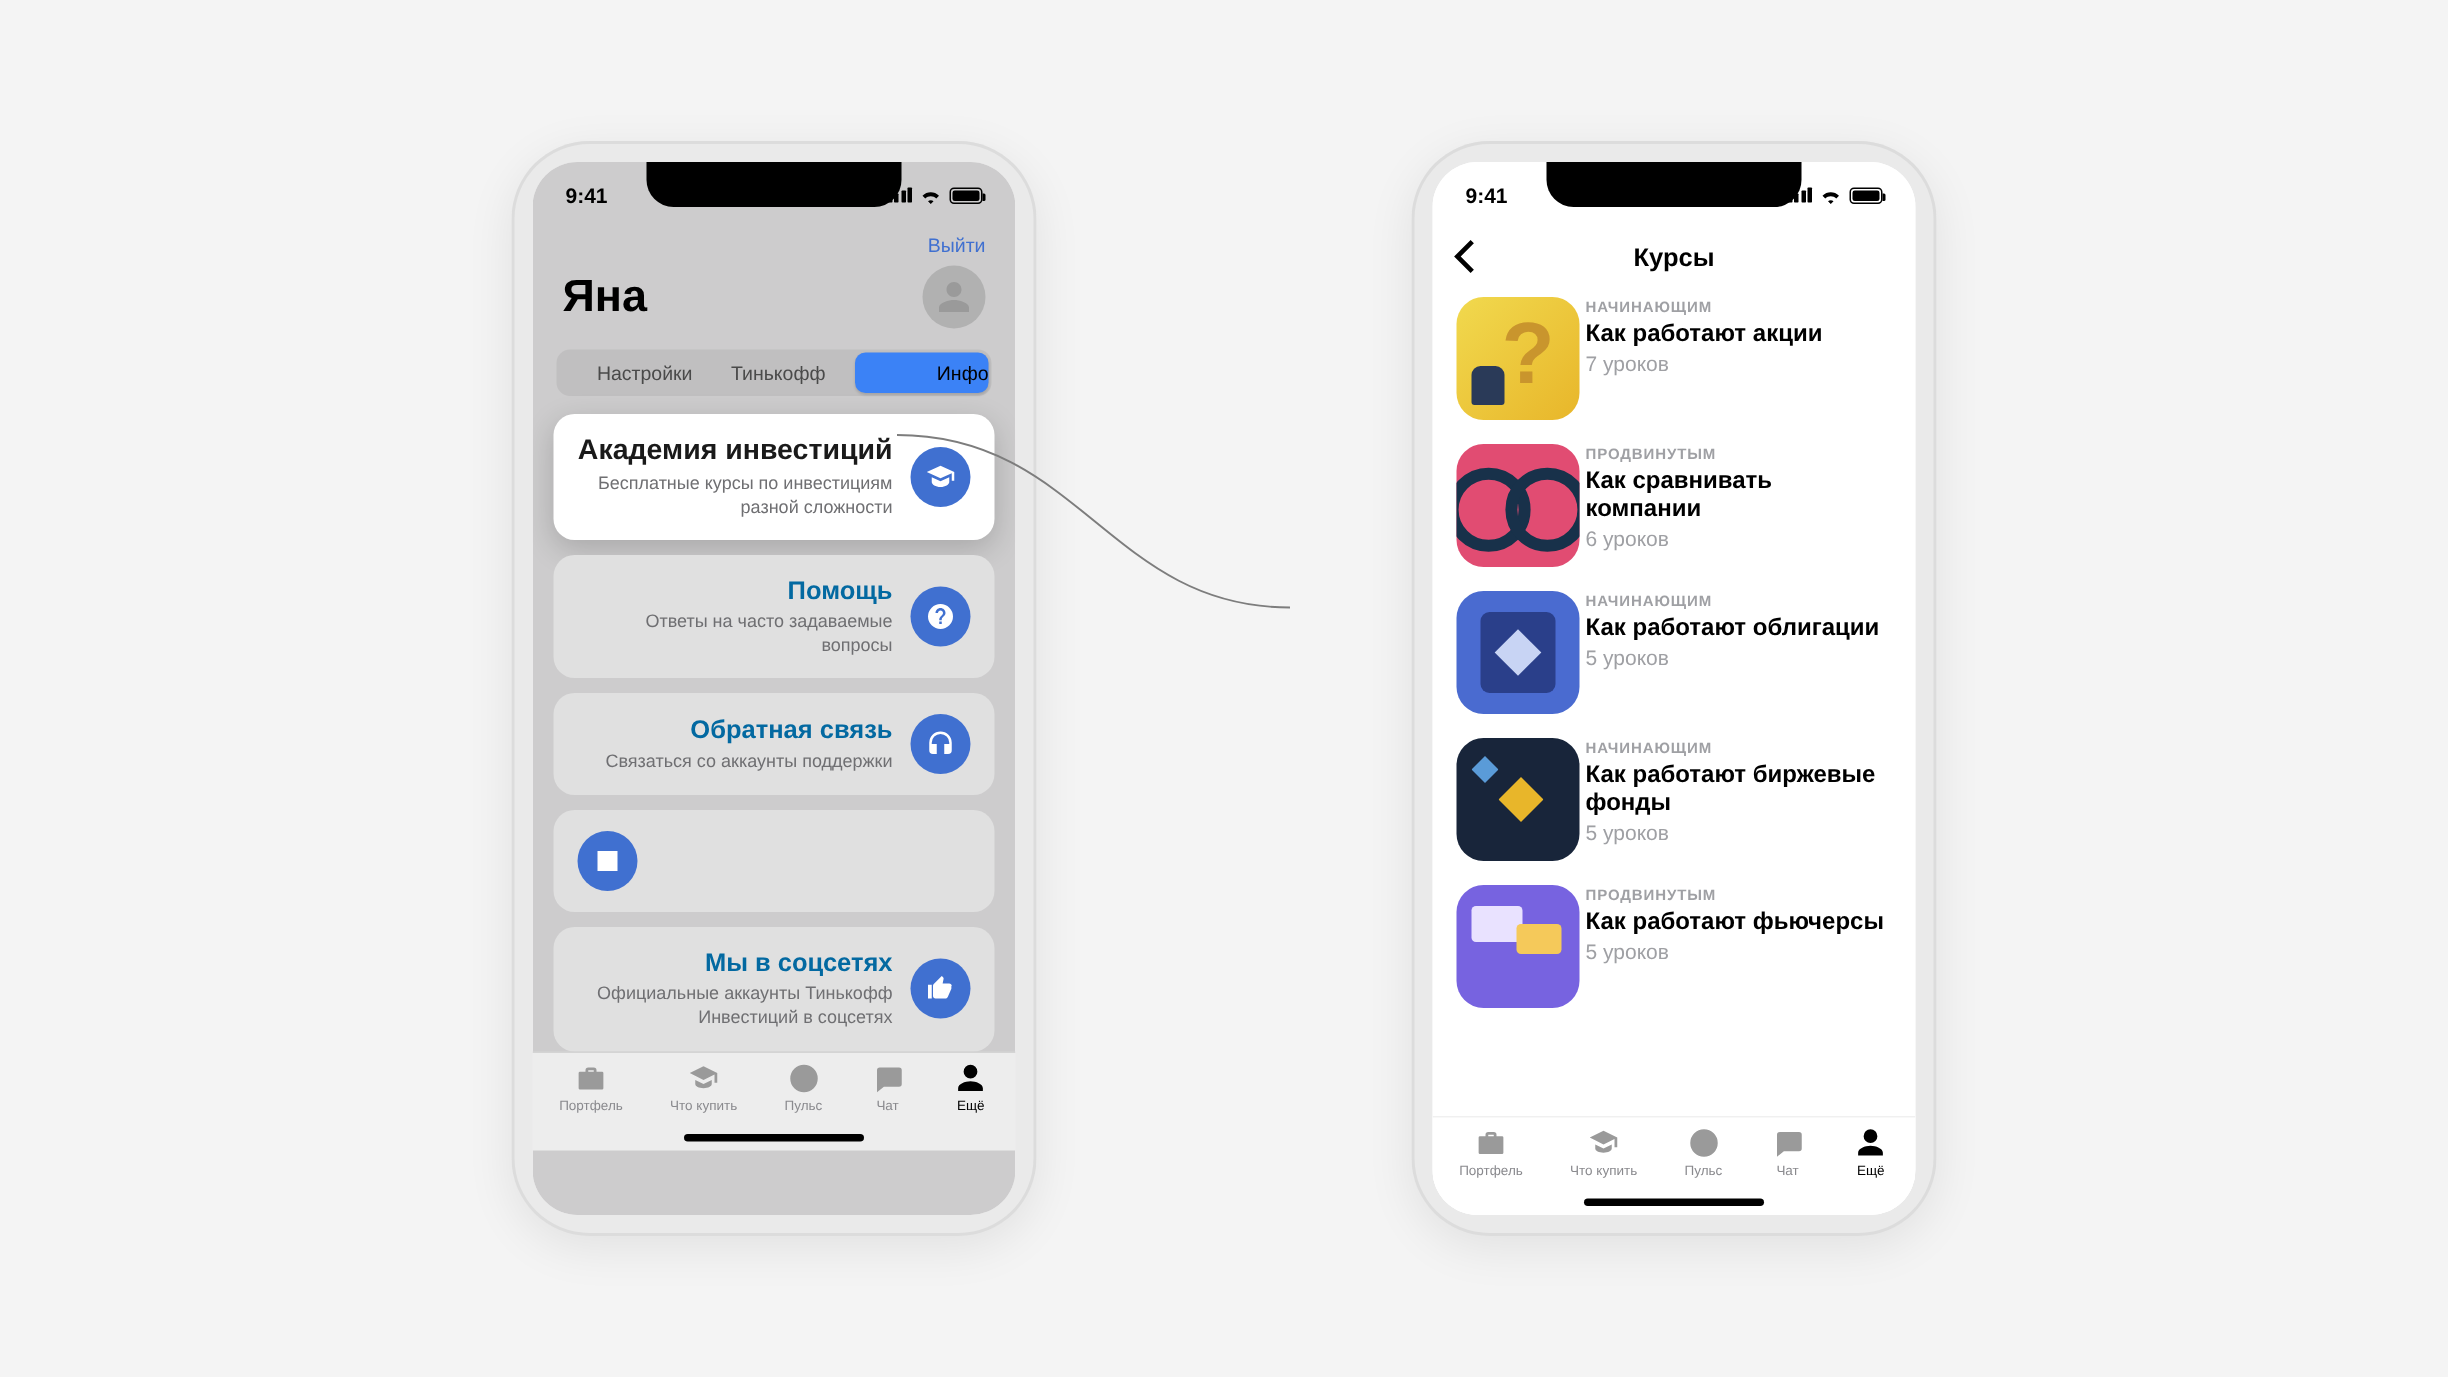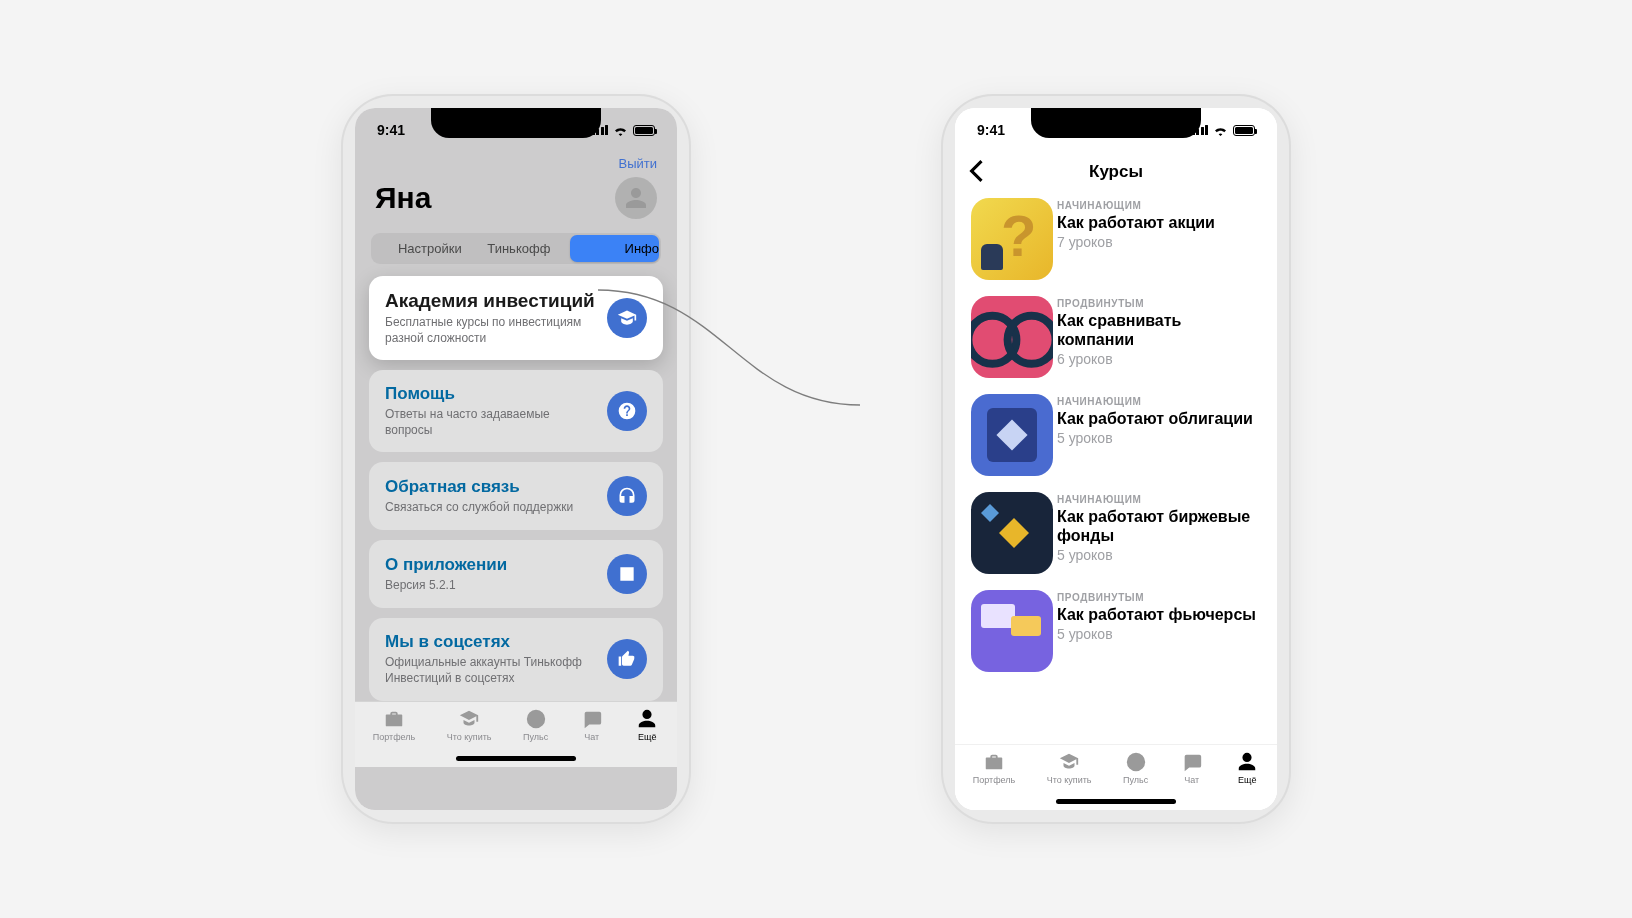--- a/index.html
+++ b/index.html
@@ -41,21 +41,21 @@
     background: #eaeaea;
     box-shadow:
       0 0 0 2px #dcdcdc inset,
       0 8px 32px rgba(0,0,0,.08);
     padding: 14px;
   }
   .screen {
     position: relative;
     width: 100%;
     height: 100%;
-    border-radius: 20px;
+    border-radius: 30px;
     overflow: hidden;
     background: #fff;
   }
   .notch {
     position: absolute;
     top: 0; left: 50%;
     transform: translateX(-50%);
     width: 170px; height: 30px;
     background: #000;
     border-radius: 0 0 18px 18px;
@@ -121,21 +121,21 @@
   .seg div.active{ background:#3b82f6; color:#000; box-shadow:0 1px 2px rgba(0,0,0,.15);margin-left:20px; }
 
   .cards { padding: 0 14px; display:flex; flex-direction:column; gap:10px; overflow:hidden flex:1;}
   .card {
     border-radius: 14px;
     padding: 14px 16px;
     display:flex; align-items:center; gap:12px;
     background: var(--card-bg);
   }
   .card.highlight { background: var(--card-highlight); box-shadow: 0 6px 20px rgba(0,0,0,.18); }
-  .card .txt { flex:1; min-width:0; }
+  .card .txt { flex:1; min-width:0;text-align:right; }
   .card h3{ margin:0 0 3px; font-size:17px; font-weight:700; color:#1a1a1a; }
   .card:not(.highlight) h3{ color:#0369a1; }
   .card p{ margin:0; font-size:12px; color:#6f6f72; line-height:1.3; }
   .card.highlight h3{ font-size:19px; }
   .card .badge{
     width:40px;height:40px;border-radius:50%;
     background: var(--accent-blue);
     display:flex;align-items:center;justify-content:center;
     flex:none;
   }
@@ -273,34 +273,30 @@
             <div class="badge">
               <svg viewBox="0 0 24 24">
                   <path d="M12 2a10 10 0 1 0 0 20 10 10 0 0 0 0-20zm1 16h-2v-2h2v2zm1.6-6.2-.9.9c-.7.7-.7 1-.7 2.3h-2v-.5c0-1.2.4-1.9 1.1-2.6l1.2-1.2c.4-.4.7-.9.7-1.5 0-1.1-.9-2-2-2s-2 .9-2 2H8c0-2.2 1.8-4 4-4s4 1.8 4 4c0 .9-.4 1.8-1.4 2.6z"></path>
                 </svg>
             </div>
           </div>
 
           <div class="card">
             <div class="txt">
               <h3>Обратная связь</h3>
-              <p>Связаться со службой поддержки</p>
+              <p>Связаться со аккаунты поддержки</p>
             </div>
             <div class="badge">
               <svg viewBox="0 0 24 24">
                   <path d="M12 2a9 9 0 0 0-9 9v6a3 3 0 0 0 3 3h3v-8H5v-1a7 7 0 0 1 14 0v1h-4v8h3a3 3 0 0 0 3-3v-6a9 9 0 0 0-9-9z"></path>
                 </svg>
             </div>
           </div>
 
           <div class="card">
-            <div class="txt">
-              <h3>О приложении</h3>
-              <p>Версия 5.2.1</p>
-            </div>
             <div class="badge">
               <svg viewBox="0 0 24 24">
                   <path d="M4 4h16v16H4V4zm7 4h2v2h-2V8zm0 4h2v6h-2v-6z"></path>
                 </svg>
             </div>
           </div>
 
           <div class="card">
             <div class="txt">
               <h3>Мы в соцсетях</h3>

